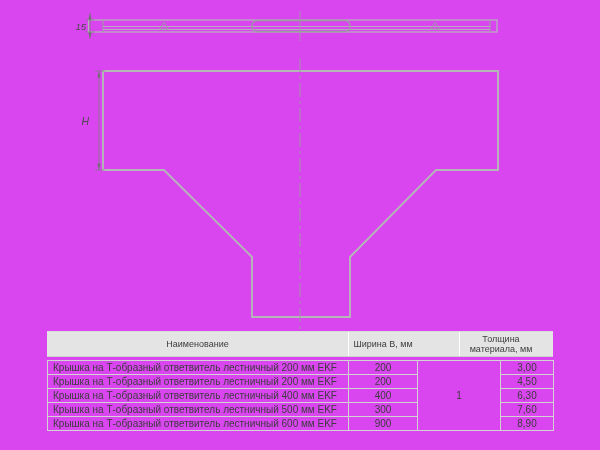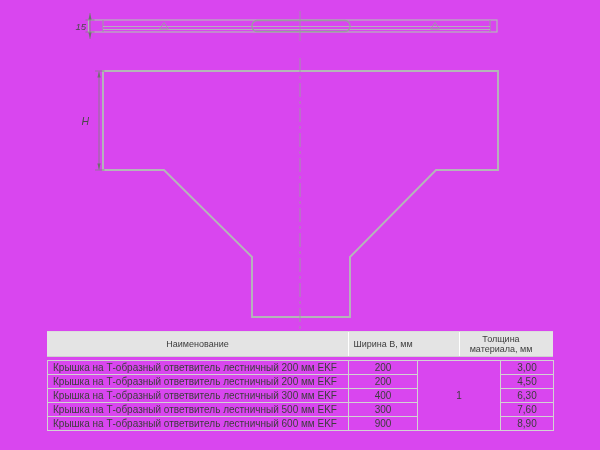--- a/index.html
+++ b/index.html
@@ -111,21 +111,21 @@
             <td>200</td>
             <td rowspan="5">1</td>
             <td>3,00</td>
           </tr>
           <tr>
             <td class="name-cell">Крышка на Т-образный ответвитель лестничный 200 мм EKF</td>
             <td>200</td>
             <td>4,50</td>
           </tr>
           <tr>
-            <td class="name-cell">Крышка на Т-образный ответвитель лестничный 300 мм EKF</td>
+            <td class="name-cell">Крышка на Т-образный ответвитель лестничный 400 мм EKF</td>
             <td>400</td>
             <td>6,30</td>
           </tr>
           <tr>
             <td class="name-cell">Крышка на Т-образный ответвитель лестничный 500 мм EKF</td>
             <td>300</td>
             <td>7,60</td>
           </tr>
           <tr>
             <td class="name-cell">Крышка на Т-образный ответвитель лестничный 600 мм EKF</td>

